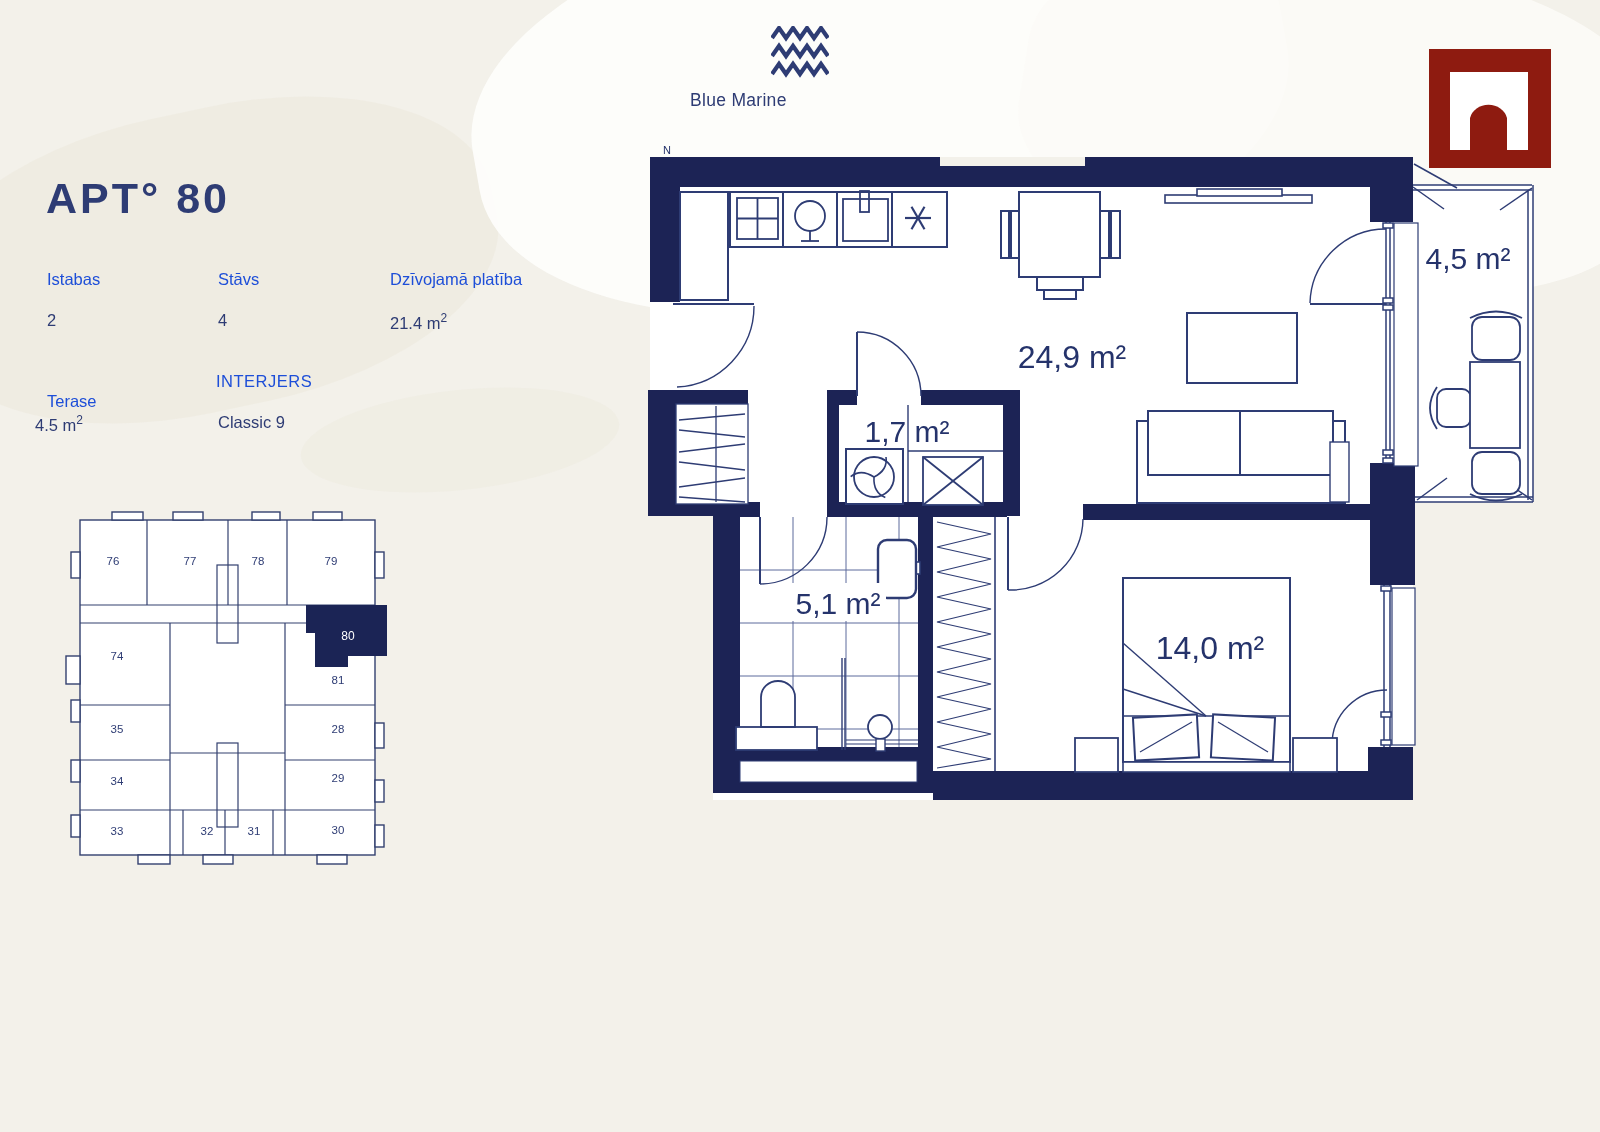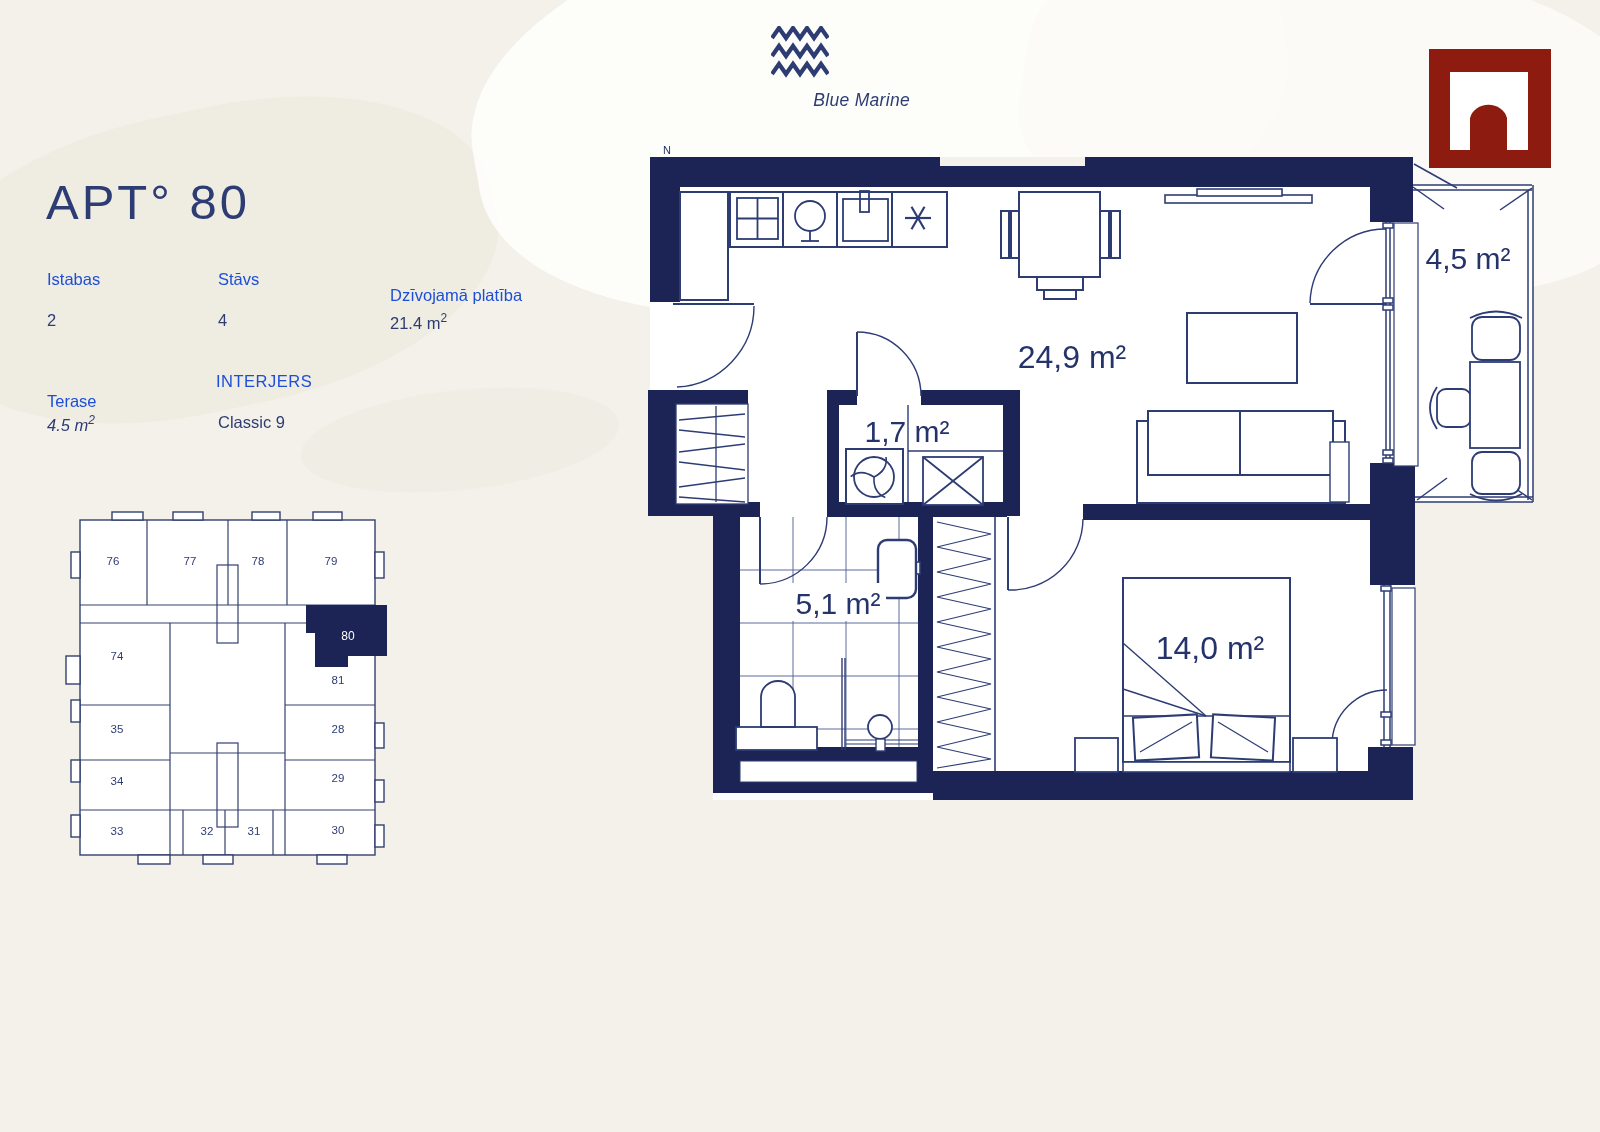--- a/index.html
+++ b/index.html
@@ -9,22 +9,22 @@
     font-family:"Liberation Sans", sans-serif;
     color:#2b3a6f;
   }
   .decor{position:absolute;z-index:0;pointer-events:none;}
   .d1{left:-80px;top:110px;width:580px;height:300px;background:#ebe7da;opacity:.45;border-radius:45%;transform:rotate(-12deg);}
   .d2{left:470px;top:-100px;width:820px;height:400px;background:#fdfdfb;opacity:.95;border-radius:45%;transform:rotate(-10deg);}
   .d3{left:300px;top:390px;width:320px;height:100px;background:#ebe7da;opacity:.35;border-radius:50%;transform:rotate(-6deg);}
   .d4{left:1020px;top:-40px;width:640px;height:320px;background:#fcfbf7;opacity:.9;border-radius:40%;transform:rotate(9deg);}
   .layer{position:absolute;z-index:2;}
   .brand-logo{left:771px;top:26px;width:58px;height:56px;}
-  .brand-text{left:690px;top:90px;width:220px;text-align:right;font-size:17.5px;letter-spacing:.3px;color:#2e3c74;font-style:italic;}
-  .apt-title{left:46px;top:174px;font-size:49px;font-weight:400;letter-spacing:3px;color:#2e3c74;}
+  .brand-text{left:690px;top:90px;width:220px;text-align:left;font-size:17.5px;letter-spacing:.3px;color:#2e3c74;}
+  .apt-title{left:46px;top:174px;font-size:43px;font-weight:700;letter-spacing:3px;color:#2e3c74;}
   .info-label{font-size:16.5px;color:#1d4ed8;}
   .info-value{font-size:16.5px;color:#2e3c74;}
   .info-value sup{font-size:12px;}
   .watermark{left:1429px;top:49px;width:122px;height:119px;}
   svg.plan{left:0;top:0;z-index:1;}
   svg text{font-family:"Liberation Sans", sans-serif;fill:#25336b;}
   .room-label{font-size:30px;}
   .room-label.big{font-size:32px;}
   .unit-label{font-size:11.5px;fill:#2e3c74;}
   .unit-label.hl{fill:#ffffff;font-size:12px;}
@@ -54,25 +54,25 @@
 </svg>
 
 <div class="layer apt-title">APT° 80</div>
 
 <div class="layer info-label" style="left:47px;top:270px;">Istabas</div>
 <div class="layer info-value" style="left:47px;top:311px;">2</div>
 
 <div class="layer info-label" style="left:218px;top:270px;">Stāvs</div>
 <div class="layer info-value" style="left:218px;top:311px;">4</div>
 
-<div class="layer info-label" style="left:390px;top:270px;margin-top:16px;">Dzīvojamā platība</div>
+<div class="layer info-label" style="left:390px;top:270px;">Dzīvojamā platība</div>
 <div class="layer info-value" style="left:390px;top:311px;"><span>21.4 m</span><sup>2</sup></div>
 
 <div class="layer info-label" style="left:47px;top:392px;">Terase</div>
-<div class="layer info-value" style="left:47px;top:413px;font-style:italic;"><span>4.5 m</span><sup>2</sup></div>
+<div class="layer info-value" style="left:35px;top:413px;"><span>4.5 m</span><sup>2</sup></div>
 
 <div class="layer info-label" style="left:216px;top:372px;letter-spacing:.5px;">INTERJERS</div>
 <div class="layer info-value" style="left:218px;top:413px;">Classic 9</div>
 
 <svg class="layer plan" width="1600" height="1132" viewBox="0 0 1600 1132">
 
   <g>
     <rect x="650" y="157" width="763" height="359" fill="#ffffff"></rect>
     <rect x="713" y="502" width="700" height="298" fill="#ffffff"></rect>
     <rect x="1386" y="185" width="147" height="317" fill="#ffffff"></rect>

